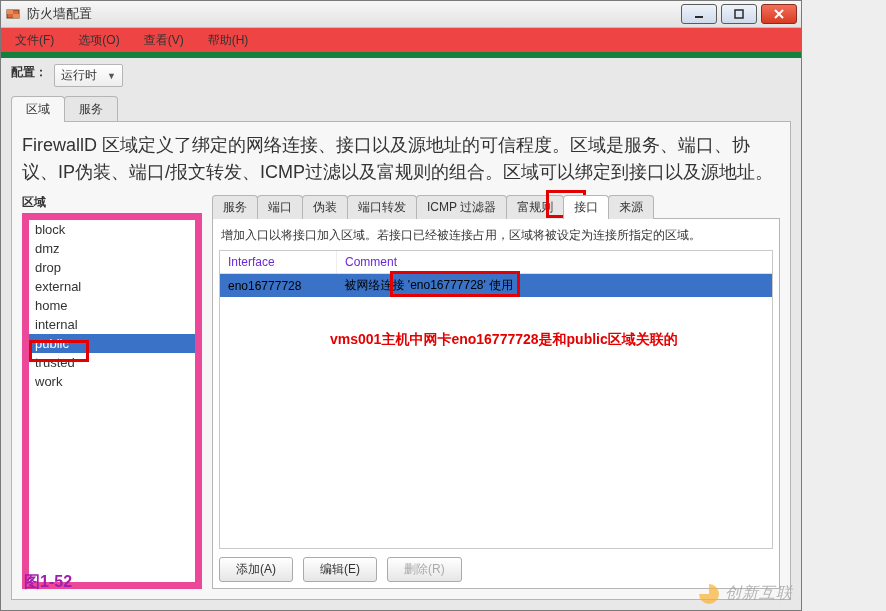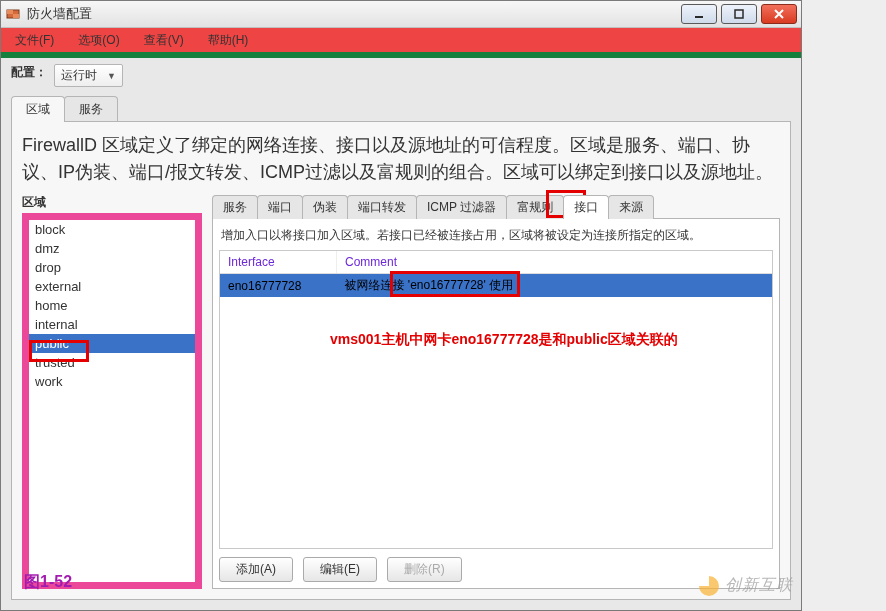--- a/index.html
+++ b/index.html
@@ -245,21 +245,21 @@
   .red-annot {
     position: absolute;
     color: #e40000;
     font-weight: bold;
     font-size: 14px;
     pointer-events: none;
   }
   .watermark {
     position: absolute;
     right: 8px;
-    bottom: 14px;
+    bottom: 6px;
     display: flex;
     align-items: center;
     gap: 6px;
     opacity: 0.7;
     font-size: 16px;
     color: #9a9a9a;
     font-style: italic;
     letter-spacing: 1px;
     pointer-events: none;
   }

